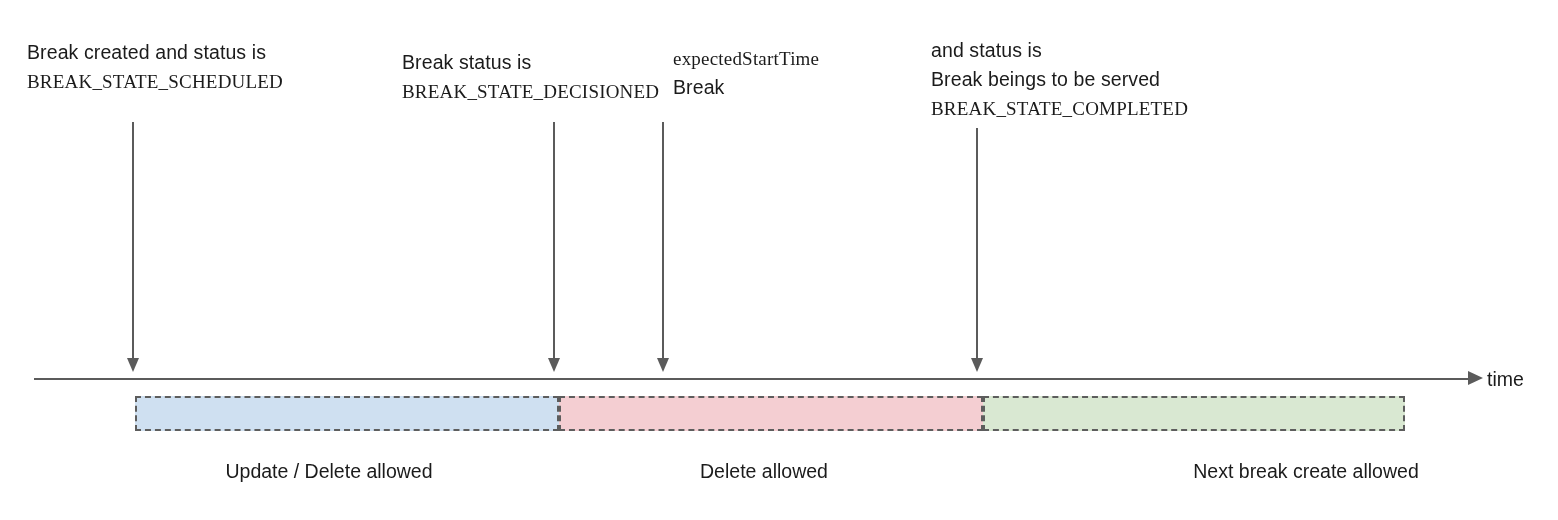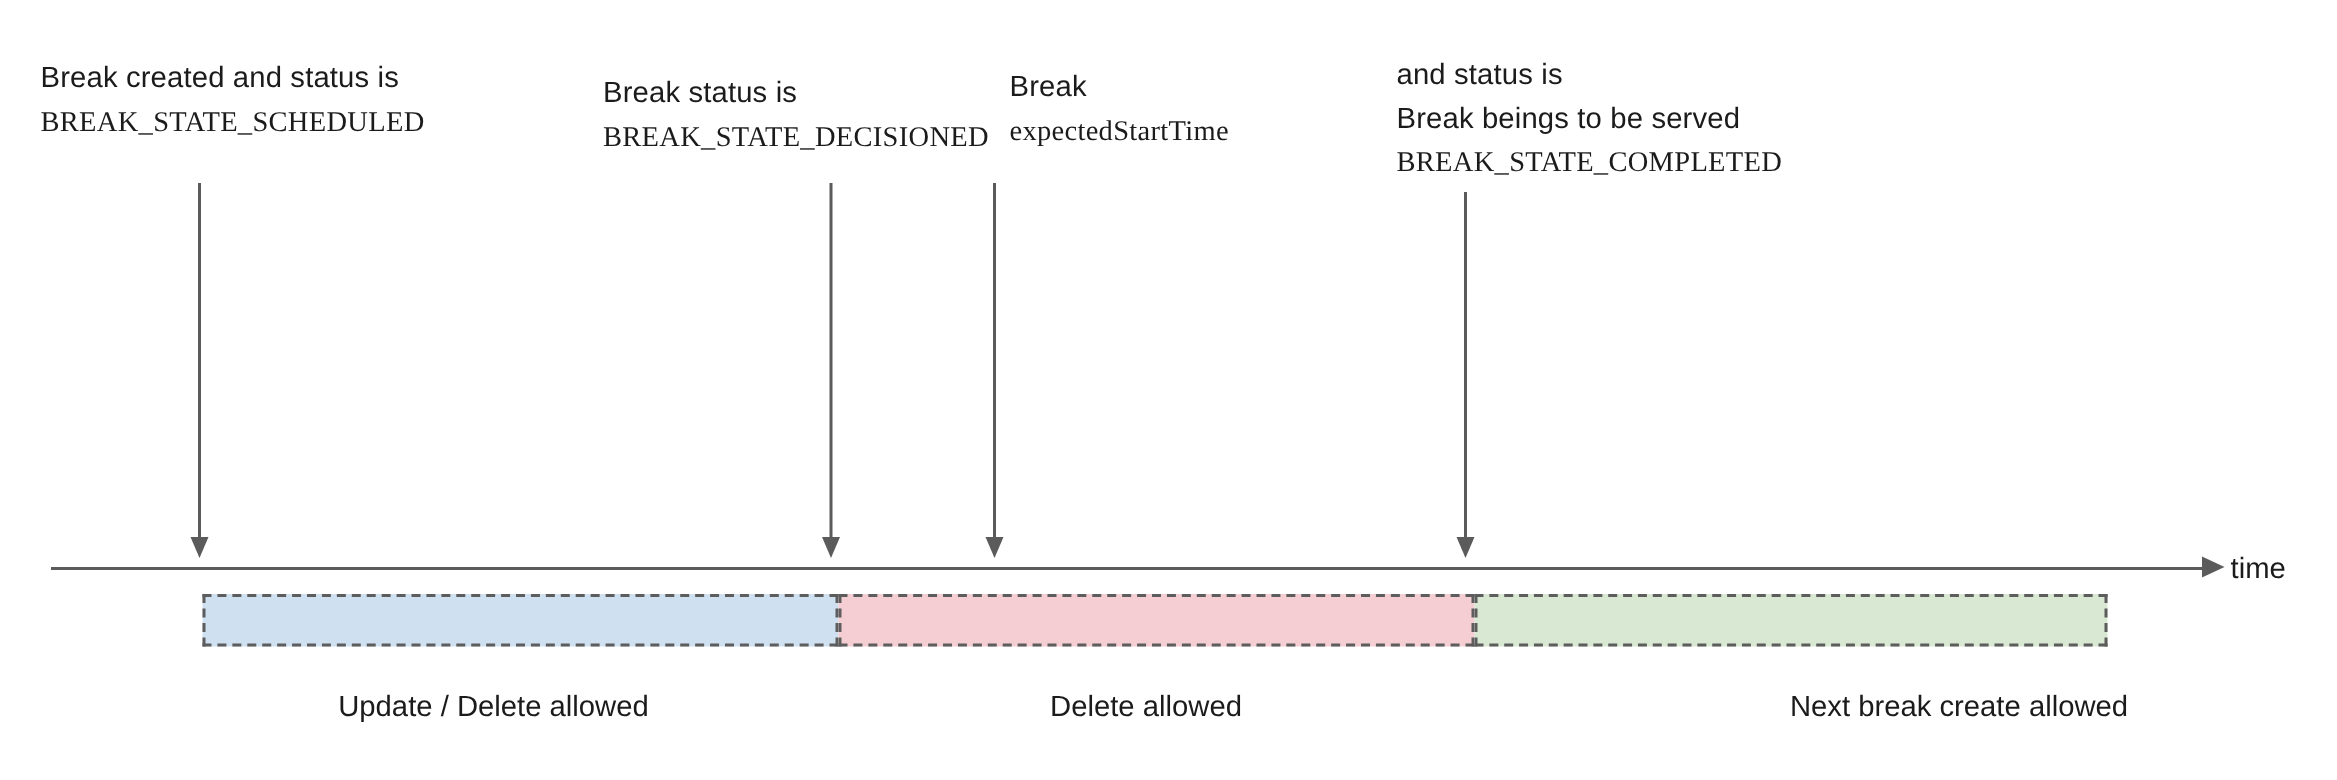--- a/index.html
+++ b/index.html
@@ -120,22 +120,22 @@
     <span class="line">Break created and status is</span>
     <span class="line mono">BREAK_STATE_SCHEDULED</span>
   </div>
 
   <div class="annotation" id="annotation-1" style="left: 354px; top: 48px; margin-left: 48px;">
     <span class="line">Break status is</span>
     <span class="line mono">BREAK_STATE_DECISIONED</span>
   </div>
 
   <div class="annotation" id="annotation-2" style="left: 673px; top: 44px;">
+    <span class="line mono">expectedStartTime</span>
     <span class="line">Break</span>
-    <span class="line mono">expectedStartTime</span>
   </div>
 
   <div class="annotation" id="annotation-3" style="left: 931px; top: 36px;">
     <span class="line">and status is</span>
     <span class="line">Break beings to be served</span>
     <span class="line mono">BREAK_STATE_COMPLETED</span>
   </div>
 
   <div class="pointer" id="pointer-0" style="left: 126px; top: 122px; height: 250px;">
     <span class="shaft"></span>

